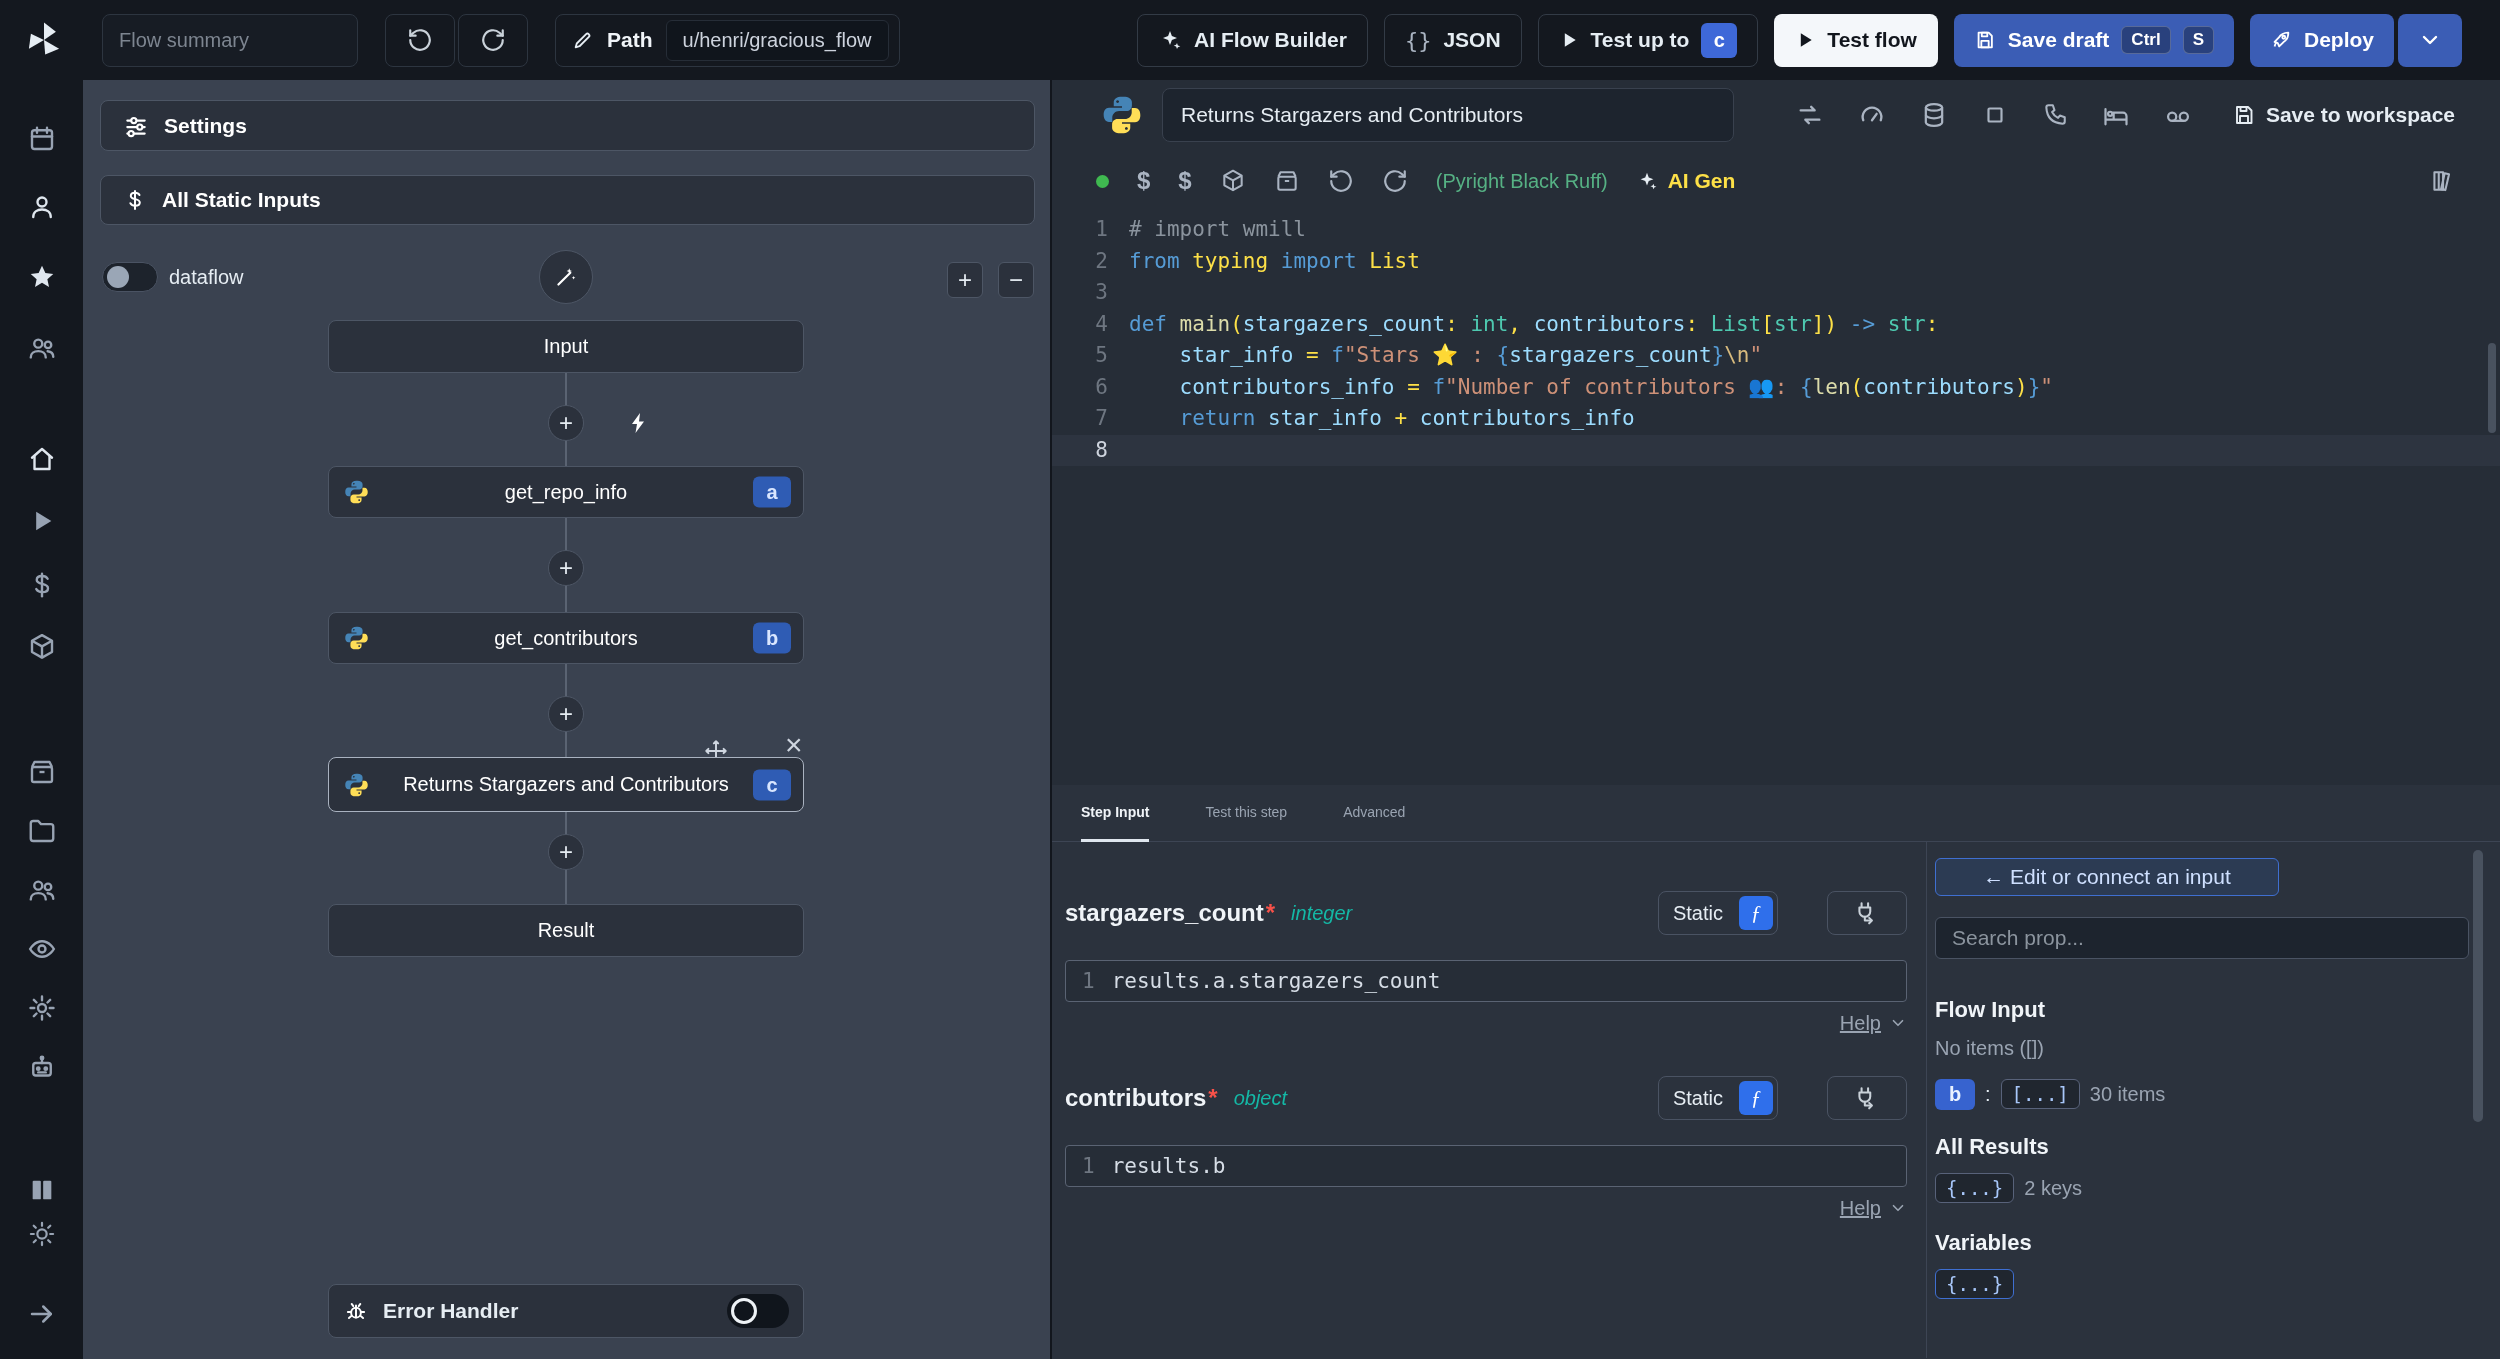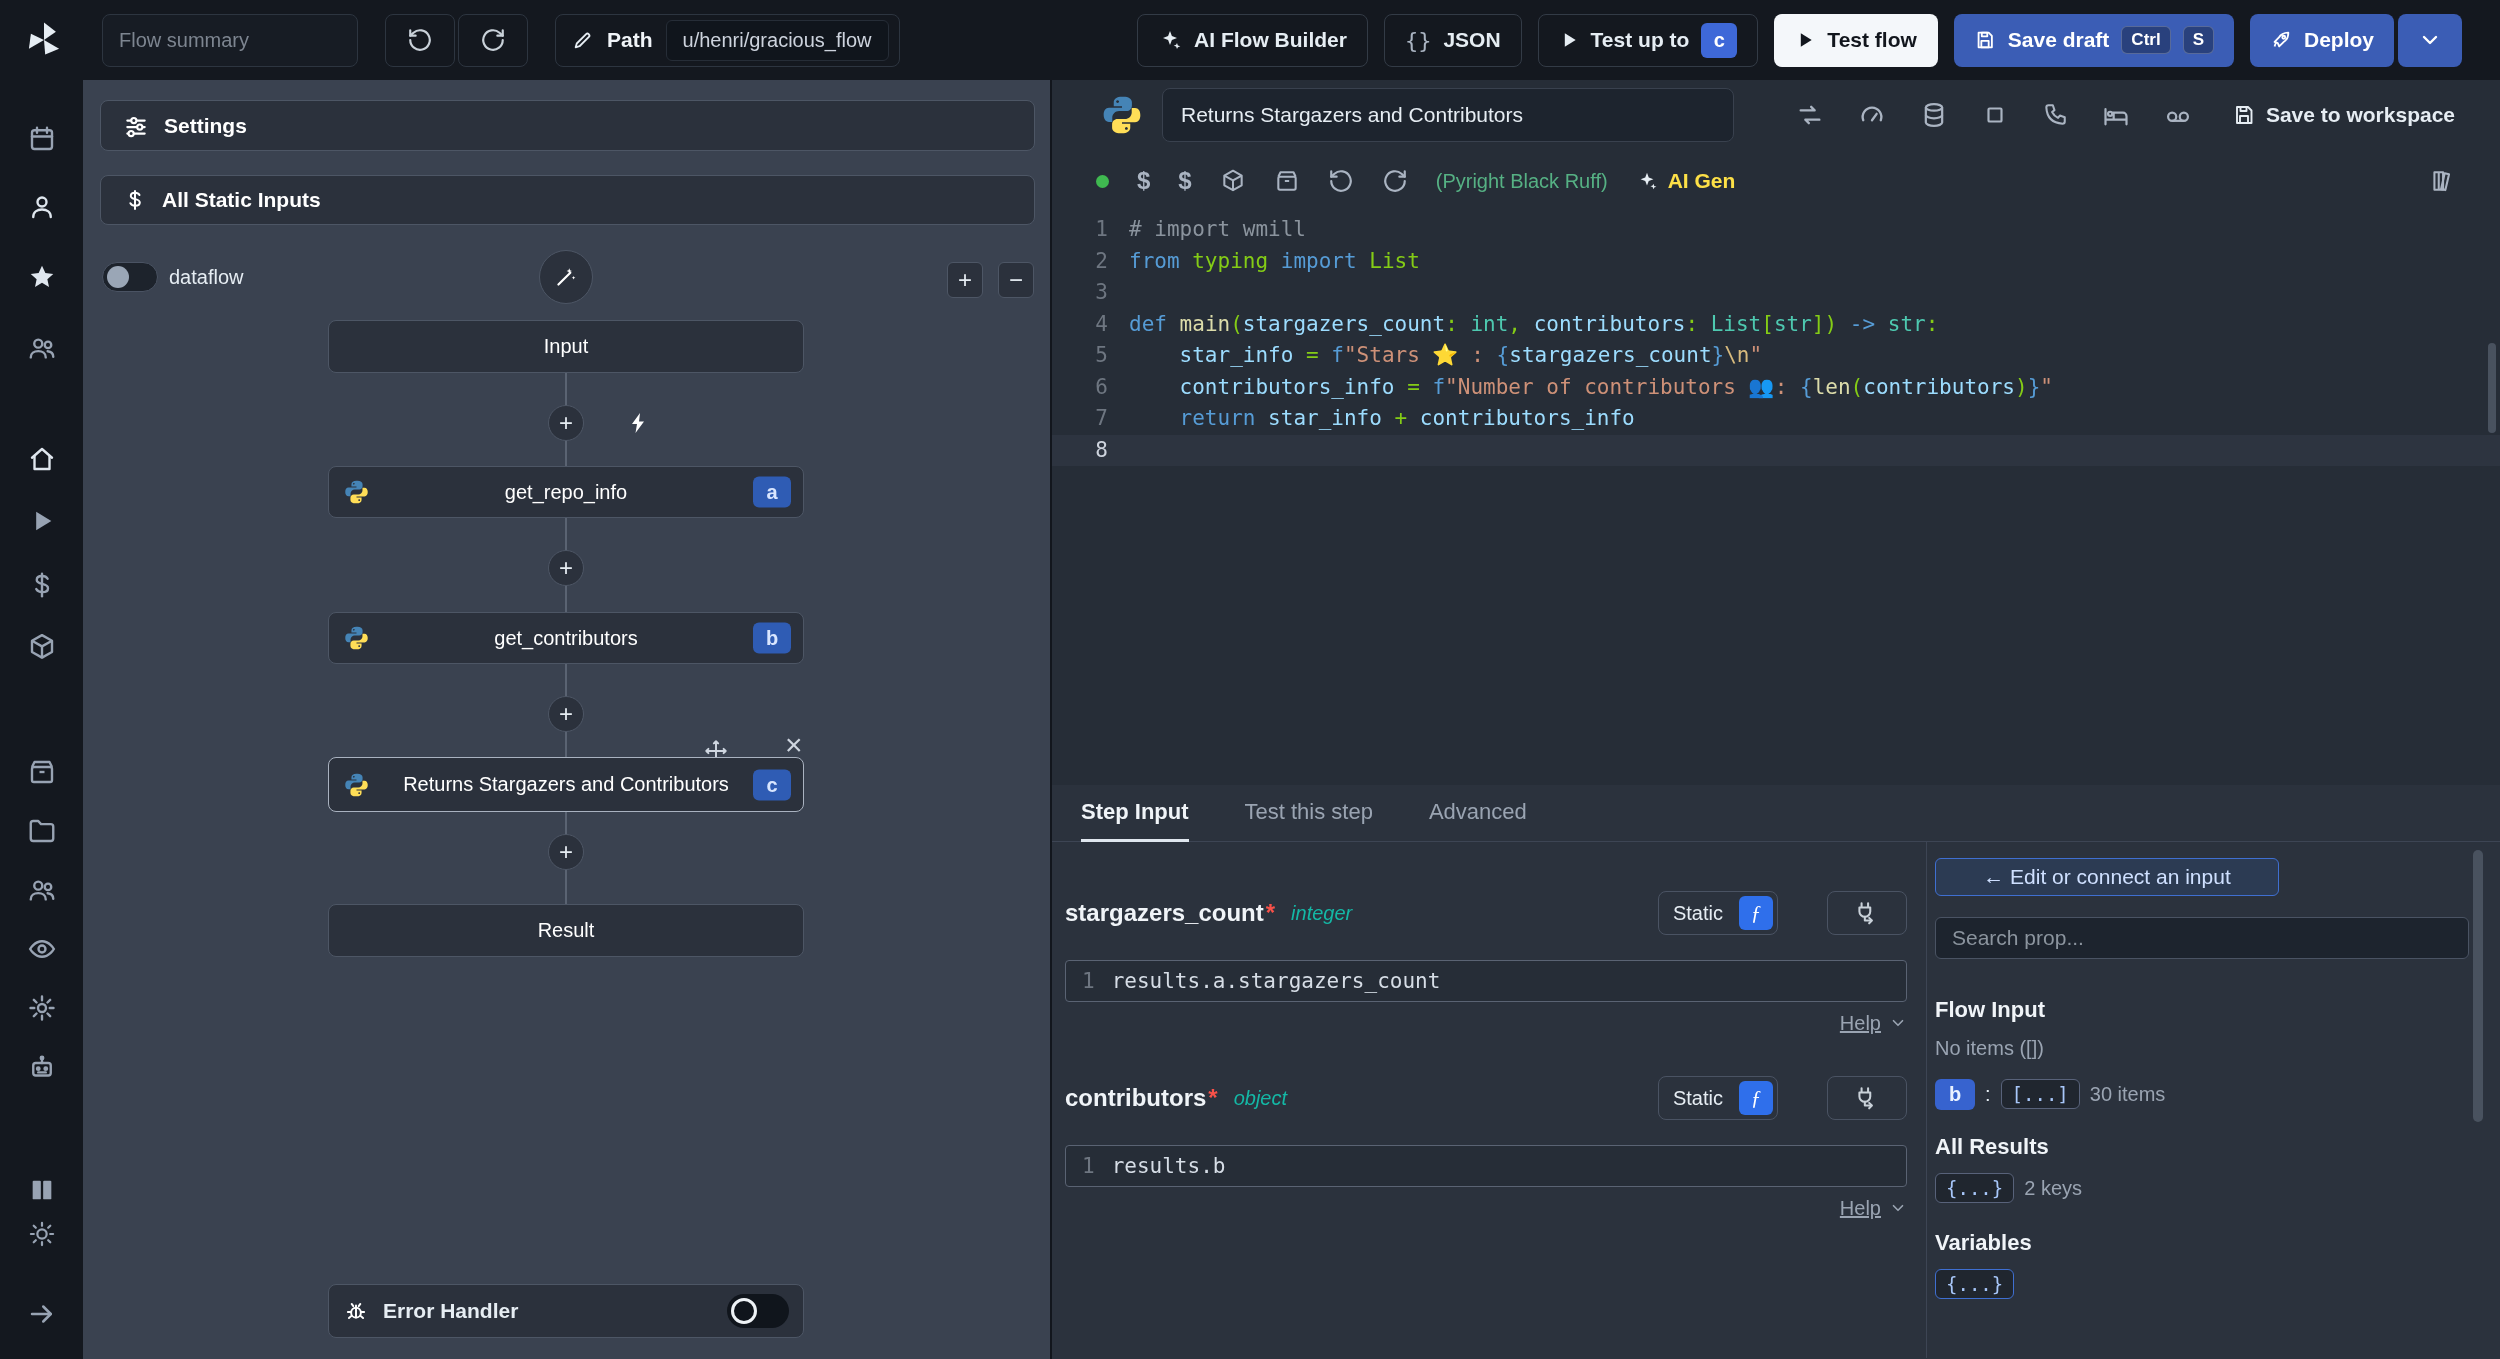--- a/index.html
+++ b/index.html
@@ -68,27 +68,27 @@
 .dollar{font-size:24px;font-weight:600;color:#aab4c2;cursor:pointer}
 .assist{font-size:20px;color:#56b184;white-space:nowrap}
 .aigen{display:flex;align-items:center;gap:10px;color:#fde047;font-size:21px;font-weight:600;cursor:pointer}
 .code-area{position:relative;font-family:"DejaVu Sans Mono",monospace;font-size:21px;line-height:31.5px;padding-top:2px}
 .code-row{display:flex;white-space:pre}
 .code-row.active{background:#2d3440}
 .code-num{width:77px;text-align:right;padding-right:21px;color:#6e7681;flex:none;user-select:none}
 .code-row.active .code-num{color:#cdd3dd}
 .tk-com{color:#8b949e}.tk-kw{color:#569cd6}.tk-fn{color:#dcdcaa}.tk-type{color:#4ec9b0}
 .tk-var{color:#9cdcfe}.tk-str{color:#ce9178}.tk-esc{color:#d7ba7d}.tk-brace{color:#569cd6}
-.tk-pl{color:#84cc16}.tk-emoji{color:#f5c842}
+.tk-pl{color:#fde047}.tk-emoji{color:#f5c842}
 .sb-editor{position:absolute;right:4px;top:263px;width:8px;height:90px;background:#49525f;border-radius:4px}
 
 
 .bottom-panel{position:absolute;left:1052px;top:785px;width:1448px;height:574px;background:#2b323d}
 .tabbar{height:57px;display:flex;align-items:stretch;padding-left:29px;gap:56px;border-bottom:1px solid #3d4554}
-.tab{display:flex;align-items:center;font-size:22px;color:#9aa4b2;cursor:pointer;border-bottom:3px solid transparent;margin-bottom:-1px}
+.tab{display:flex;align-items:center;font-size:14px;color:#9aa4b2;cursor:pointer;border-bottom:3px solid transparent;margin-bottom:-1px}
 .tab.active{color:#f0f4f8;border-color:#dfe6ee;font-weight:600}
 .bp-main{display:flex;height:516px}
 .fields{width:874px;padding:0 19px 0 13px}
 .f-label-row{display:flex;align-items:center;margin-top:49px;height:44px}
 .f-label-row.second{margin-top:38px}
 .f-name{font-size:24px;font-weight:700;color:#f0f4f8}
 .f-req{color:#f85149;font-size:24px;font-weight:700;margin-left:2px}
 .f-type{font-style:italic;font-size:20px;color:#14b8a6;margin-left:16px}
 .static-group{margin-left:auto;height:44px;border:1px solid #4a5363;border-radius:8px;display:flex;align-items:center;padding:4px;gap:6px;cursor:pointer}
 .static-label{font-size:20px;color:#e6edf3;padding:0 10px}

